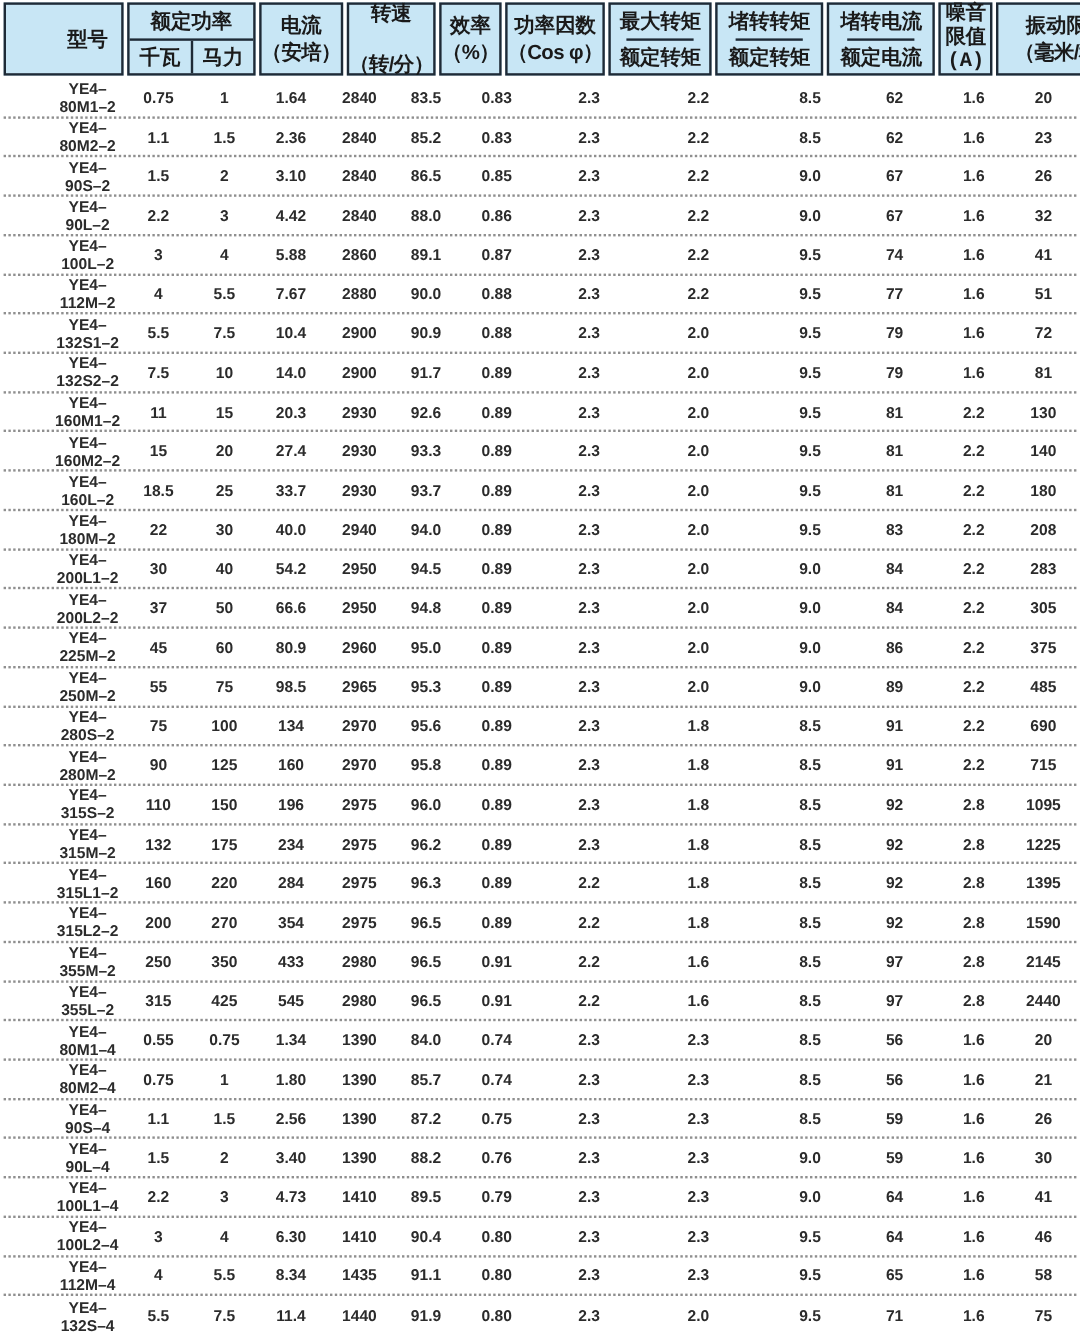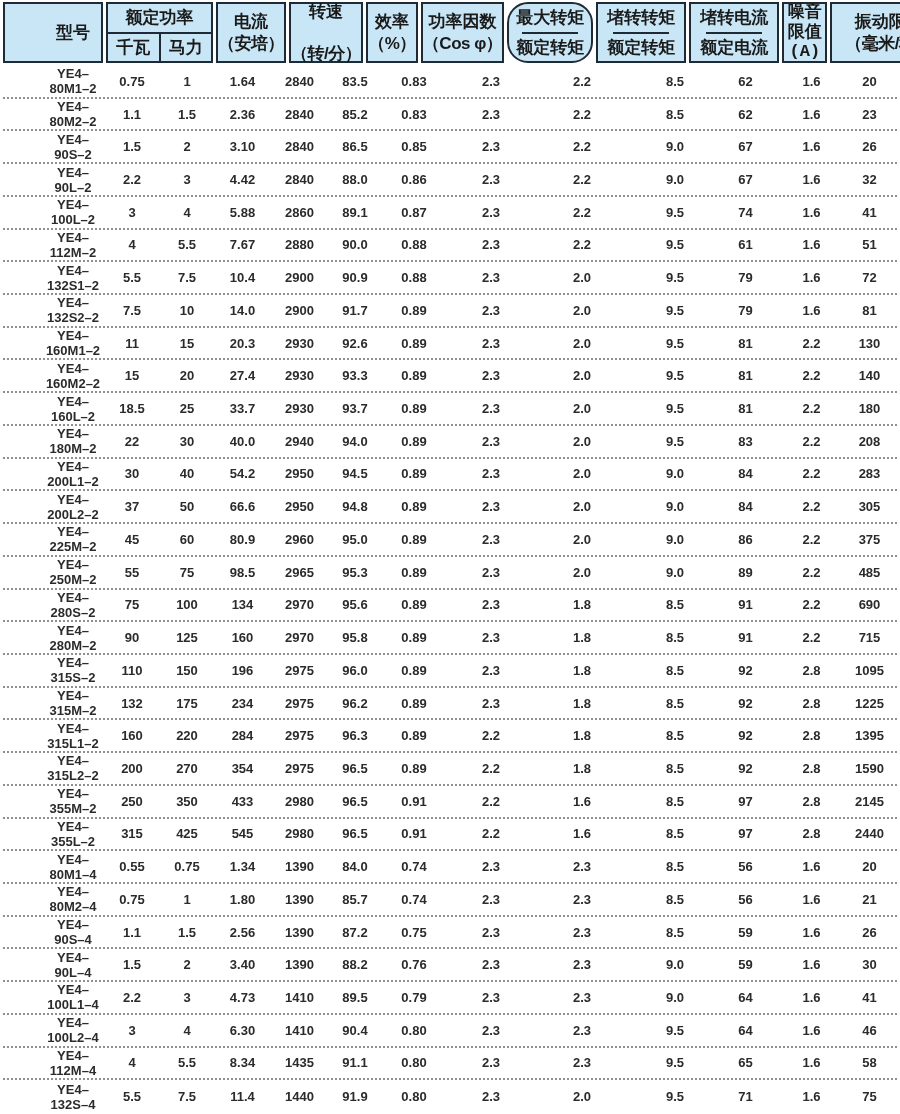--- a/index.html
+++ b/index.html
@@ -50,21 +50,21 @@
   .cell { font-size: 13px; font-weight: 700; color: #2b2b2b; text-align: center; }
 
   
   .c-model { flex: 0 0 100px; padding-left: 40px; }
   .c-kw    { flex: 0 0 52px; }
   .c-hp    { flex: 0 0 52px; }
   .c-amp   { flex: 0 0 53px; }
   .c-rpm   { flex: 0 0 55px; gap: 20px; }
   .c-eff   { flex: 0 0 50px; }
   .c-pf    { flex: 0 0 62px; }
-  .c-maxt  { flex: 0 0 86px; border-radius: 21px; }
+  .c-maxt  { flex: 0 0 86px; }
   .c-lrt   { flex: 0 0 90px; }
   .c-lrc   { flex: 0 0 90px; }
   .c-noise { flex: 0 0 45px; }
   .c-vib   { flex: 0 0 68px; padding-left: 13px; }
   .c-weight{ flex: 0 0 55px; }
 </style>
 </head>
 <body>
 
 <div class="spec-table">
@@ -217,21 +217,21 @@
         <div class="cell c-model">YE4–112M–2</div>
         <div class="cell c-kw">4</div>
         <div class="cell c-hp">5.5</div>
         <div class="cell c-amp">7.67</div>
         <div class="cell c-rpm">2880</div>
         <div class="cell c-eff">90.0</div>
         <div class="cell c-pf">0.88</div>
         <div class="cell c-maxt">2.3</div>
         <div class="cell c-lrt">2.2</div>
         <div class="cell c-lrc">9.5</div>
-        <div class="cell c-noise">61</div>
+        <div class="cell c-noise">77</div>
         <div class="cell c-vib">1.6</div>
         <div class="cell c-weight">51</div>
       </div>
       <div class="trow">
         <div class="cell c-model">YE4–132S1–2</div>
         <div class="cell c-kw">5.5</div>
         <div class="cell c-hp">7.5</div>
         <div class="cell c-amp">10.4</div>
         <div class="cell c-rpm">2900</div>
         <div class="cell c-eff">90.9</div>

